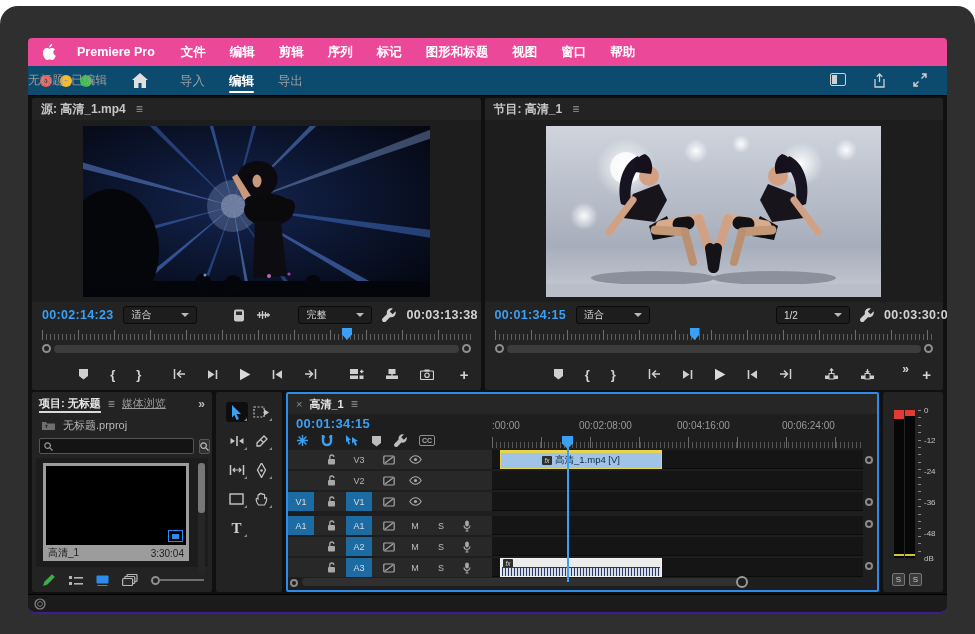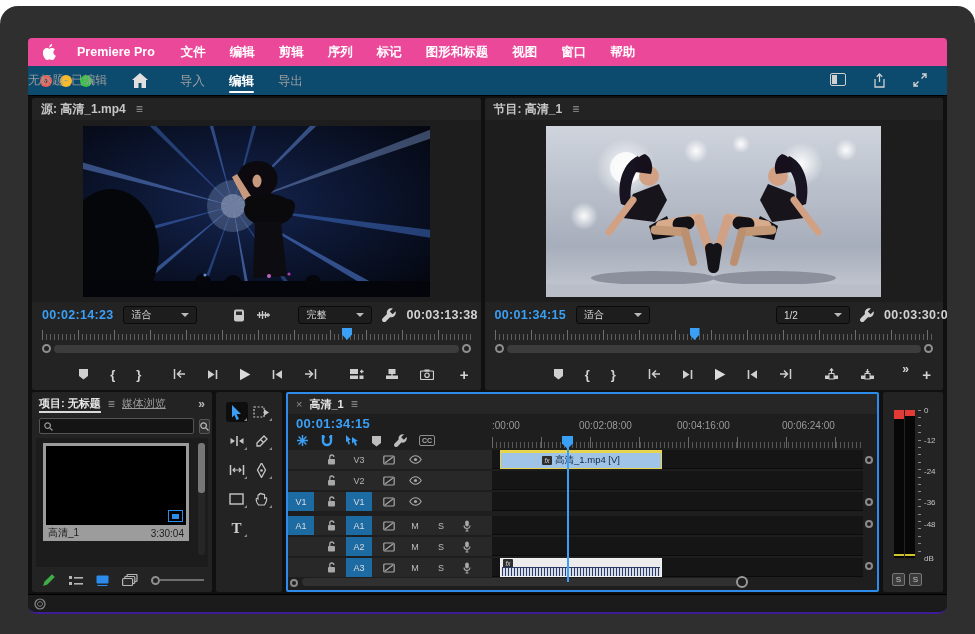--- a/index.html
+++ b/index.html
@@ -504,20 +504,29 @@
 
     <div class="bottomrow">
 
       <div class="panel project">
         <div class="proj-tabs">
           <span class="ptab active">项目: 无标题</span>
           <span class="glyph-menu">≡</span>
           <span class="ptab clipped">媒体浏览</span>
           <span class="proj-chev">»</span>
         </div>
+        <div class="proj-bin">
+          <span>
+            <svg width="15" height="11" viewBox="0 0 15 11">
+                <path d="M1 2h4l1 1.5h8V10H1z" fill="#6f6f6f"></path>
+                <path d="M5.5 8V5M4.2 6.2L5.5 4.8l1.3 1.4" stroke="#2c2c2c" fill="none"></path>
+              </svg>
+          </span>
+          <span class="bin-name">无标题.prproj</span>
+        </div>
         <div class="proj-search">
           <span class="search-box">
             <svg width="9" height="9" viewBox="0 0 9 9">
                 <circle cx="3.6" cy="3.6" r="2.8" fill="none" stroke="#9a9a9a" stroke-width="1.2"></circle>
                 <path d="M5.8 5.8L8.5 8.5" stroke="#9a9a9a" stroke-width="1.2"></path>
               </svg>
             <input value="" style="">
           </span>
           <span class="search-btn">
             <svg width="9" height="9" viewBox="0 0 9 9">
@@ -857,21 +866,21 @@
 
       <div class="panel meters">
         <div class="mbar b1"></div>
         <div class="mbar b2"></div>
         <div class="mticks"></div>
         <div class="mscale">
           <span style="top:0">0</span>
           <span style="top:30px">-12</span>
           <span style="top:61px">-24</span>
           <span style="top:92px">-36</span>
-          <span style="top:114px">-48</span>
+          <span style="top:123px">-48</span>
           <span style="top:148px">dB</span>
         </div>
         <div class="solo-row">
           <span class="solo-btn">S</span>
           <span class="solo-btn">S</span>
         </div>
       </div>
     </div>
 
     <div class="statusbar">

